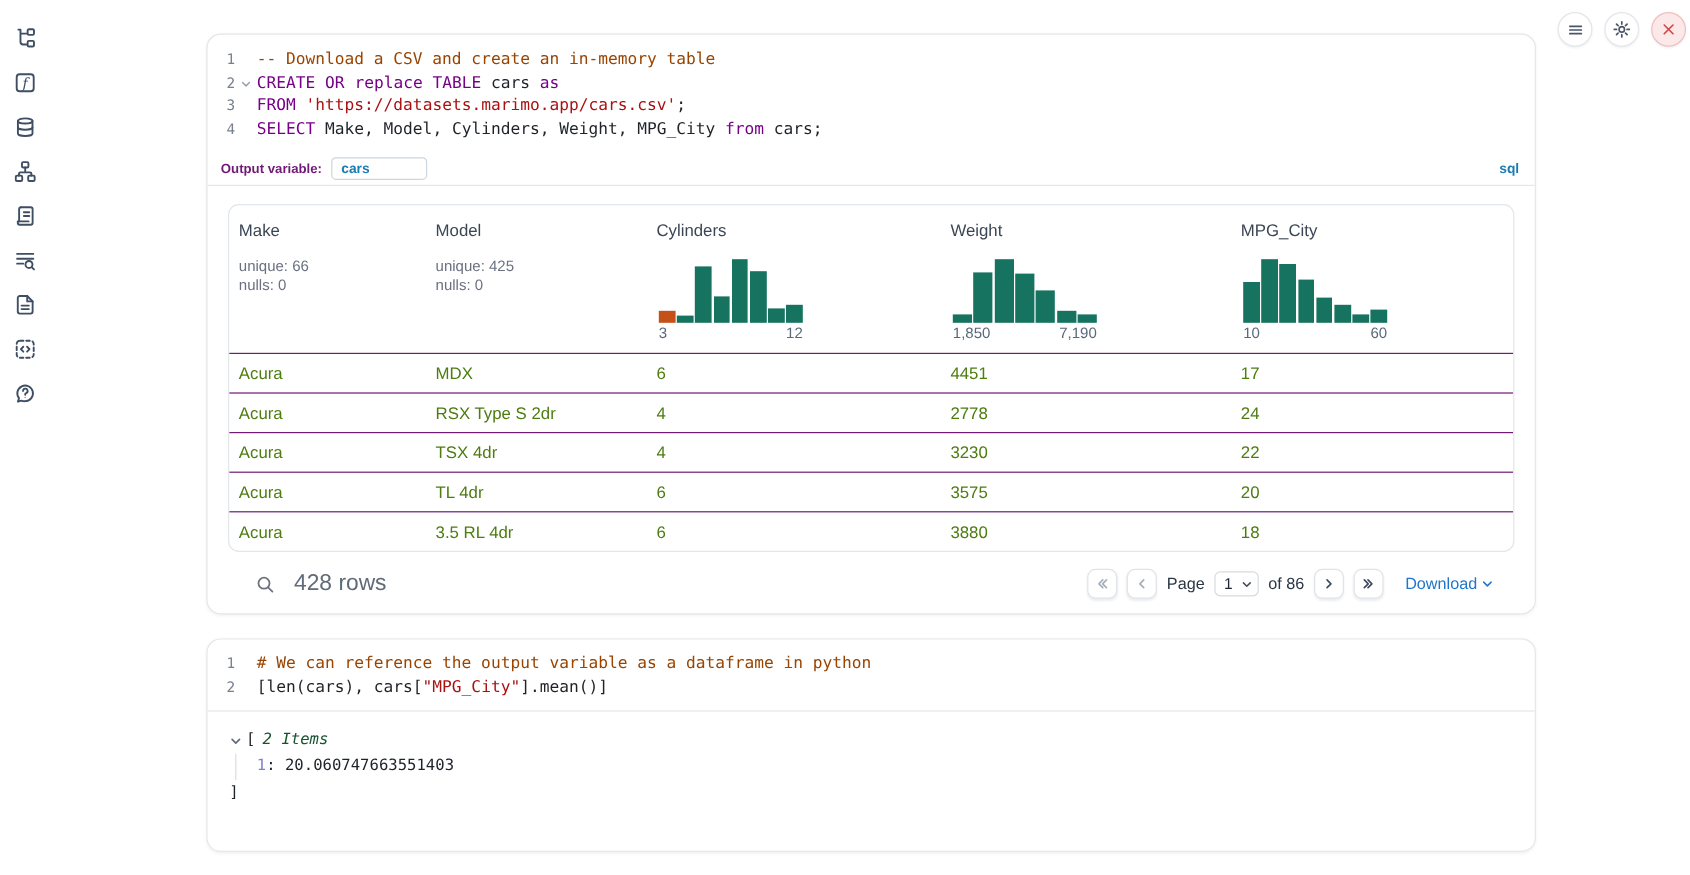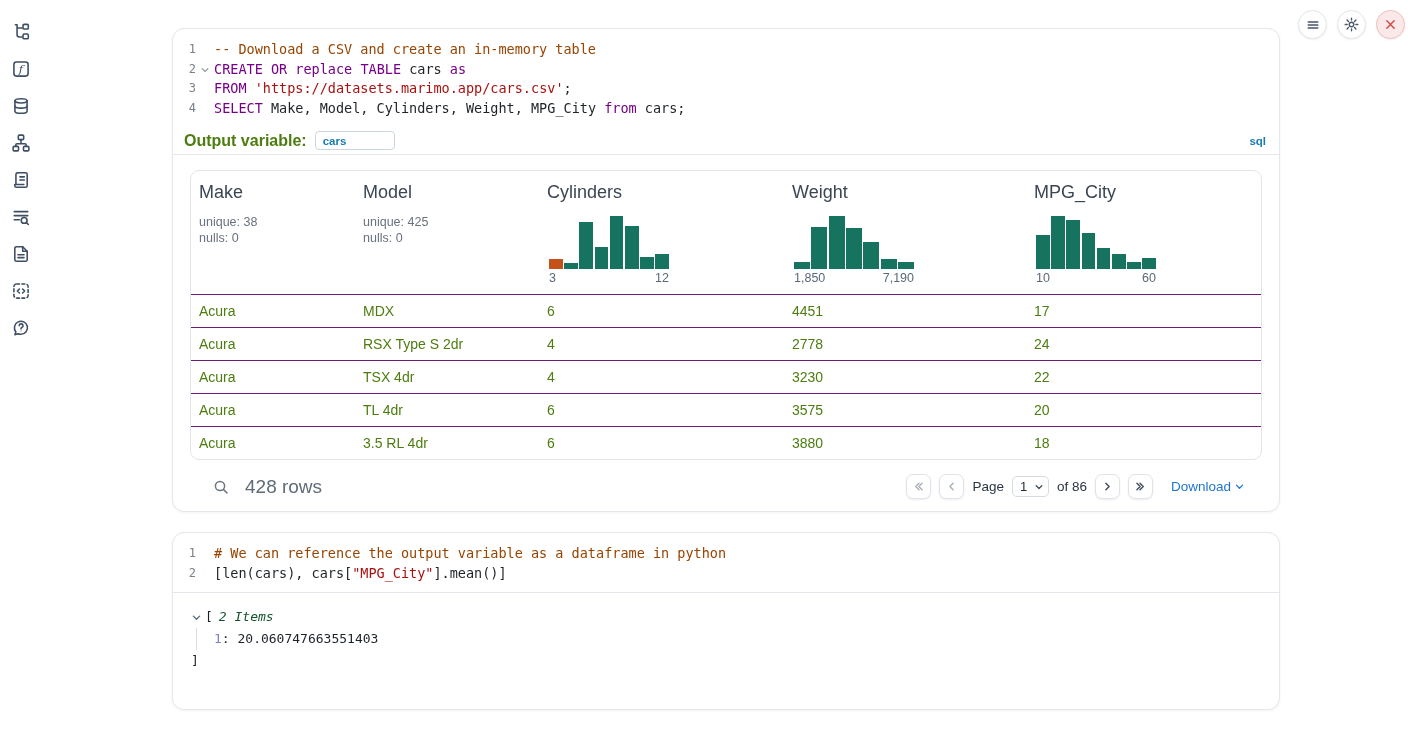--- a/index.html
+++ b/index.html
@@ -32,33 +32,33 @@
   .gutter-num { width:23px; text-align:right; color:#78818c; font-size:12px;
     flex:none; font-family:"DejaVu Sans Mono", monospace; }
   .fold { width:13px; margin-left:2px; flex:none; display:flex; align-items:center;
     justify-content:center; color:#9aa3ad; }
   .code-text { margin-left:3px; }
   .tk-c { color:#994400; } .tk-k { color:#770088; }
   .tk-s { color:#aa1111; } .tk-p { color:#1f2328; }
 
   .outvar { height:27px; border-bottom:1px solid #e4e7eb; display:flex;
     align-items:center; padding:0 13px 0 11px; }
-  .outvar-label { font-size:16px; font-weight:700; color:#4d7c0f; }
+  .outvar-label { font-size:11px; font-weight:700; color:#701a75; }
   .outvar-input { width:80px; height:19px; margin-left:8px; border:1px solid #ccd6de;
     border-radius:4px; font-family:"Liberation Sans",sans-serif; font-weight:700;
     font-size:11.5px; color:#1b7cb2; padding:0 7px; outline:none; }
   .badge-sql { margin-left:auto; font-size:11.5px; font-weight:700; color:#1b7cb2; }
 
   
   .out1 { padding:15px 17px 0; }
   .table-box { border:1px solid #e1e6ea; border-radius:9px; overflow:hidden; }
   .thead, .trow { display:grid; grid-template-columns:164px 184px 245px 242px 1fr; }
   .thead { height:123px; }
   .th { padding:13px 8px 0 8px; cursor:pointer; }
-  .th-name { font-size:18px; color:#3b4655; line-height:17px; }
+  .th-name { font-size:14px; color:#3b4655; line-height:17px; }
   .th-stats { margin-top:13px; font-size:12.5px; color:#697180; line-height:16.5px; }
   .hist { width:120px; margin-top:15px; margin-left:2px; }
   .hist-bars { height:53px; display:flex; align-items:flex-end; gap:1.5px; }
   .hist-bars div { flex:1; }
   .hist-labels { display:flex; justify-content:space-between; font-size:12.5px;
     color:#5a6878; margin-top:2px; }
   .trow { height:33px; align-items:center; border-top:1px solid #701a75;
     font-size:14px; color:#4d7c0f; }
   .trow > div { padding-left:8px; }
 
@@ -197,21 +197,21 @@
     <input class="outvar-input" value="cars" style="">
     <span class="badge-sql">sql</span>
   </div>
 
   <div class="out1">
     <div class="table-box">
       <div class="thead" id="thead">
           <div class="th">
             <div class="th-name">Make</div>
             <div class="th-stats">
-              <div>unique: 38</div>
+              <div>unique: 66</div>
               <div>nulls: 0</div>
             </div>
           </div>
           <div class="th">
             <div class="th-name">Model</div>
             <div class="th-stats">
               <div>unique: 425</div>
               <div>nulls: 0</div>
             </div>
           </div>

